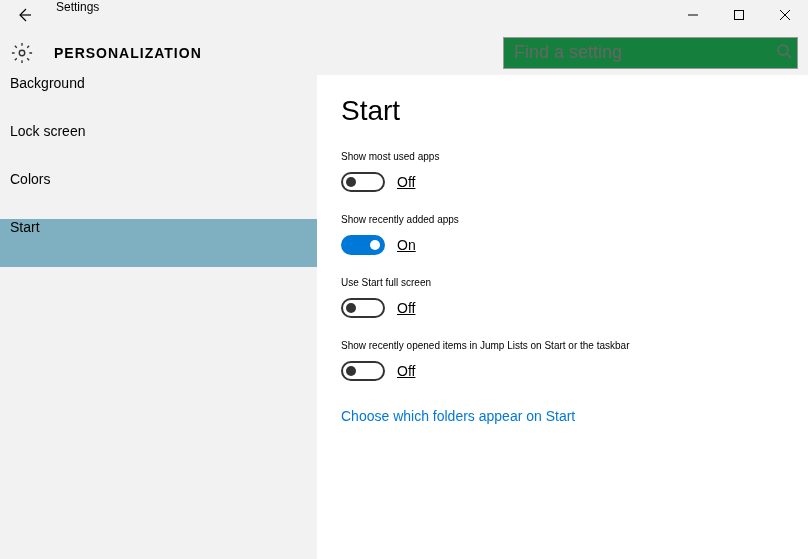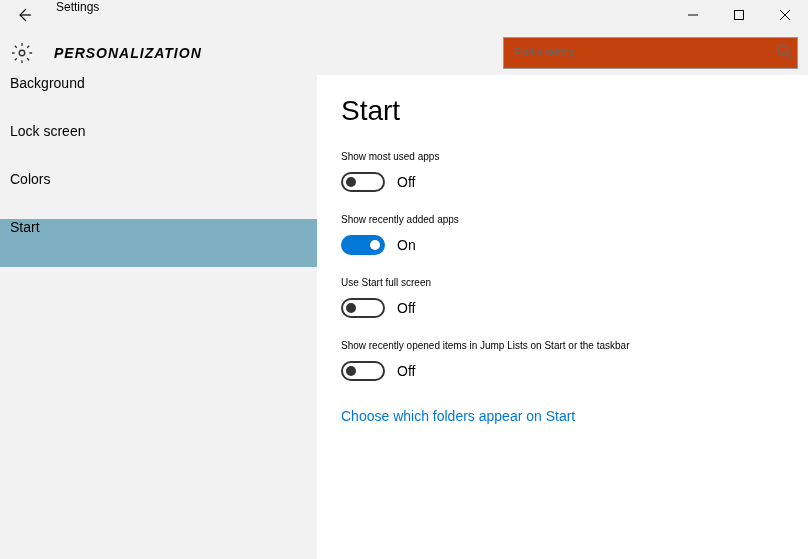--- a/index.html
+++ b/index.html
@@ -7,37 +7,37 @@
     
     .titlebar { height: 30px; display: flex; align-items: flex-start; background: #f2f2f2; }
     .back-btn { width: 48px; height: 30px; display: flex; align-items: center; justify-content: center; cursor: pointer; }
     .title { font-size: 12px; font-weight: 400; color: #000; padding-left: 8px; }
     .window-controls { margin-left: auto; display: flex; }
     .win-btn { width: 46px; height: 30px; display: flex; align-items: center; justify-content: center; cursor: pointer; }
     .win-btn svg { width: 10px; height: 10px; }
     
     .header { height: 45px; background: #f2f2f2; display: flex; align-items: center; padding: 0 10px; }
     .gear { width: 24px; height: 24px; display: flex; align-items: center; justify-content: center; margin-right: 20px; }
-    .header-title { font-size: 14px; font-weight: 600; letter-spacing: 1px; color: #000; flex: 1; font-style: italic; }
+    .header-title { font-size: 14px; font-weight: 600; letter-spacing: 1px; color: #000; flex: 1; }
     .search-wrap { position: relative; width: 295px; }
-    .search-field { width: 100%; height: 32px; border: 1px solid #999; padding: 0 36px 0 10px; font-size: 10px; background: #c2410c; outline: none; }
+    .search-field { width: 100%; height: 32px; border: 1px solid #999; padding: 0 36px 0 10px; font-size: 18px; background: #15803d; outline: none; }
     .search-field::placeholder { color: #666; }
     .search-icon-btn { position: absolute; right: 6px; top: 50%; transform: translateY(-50%); cursor: pointer; }
     
     .body-area { display: flex; height: calc(559px - 75px); }
     
     .sidebar { width: 317px; background: #f2f2f2; }
     .sidebar-item { height: 48px; display: flex; padding: 0 10px; font-size: 14px; color: #000; cursor: pointer; }
     .sidebar-item.active { background: #7eb0c1; }
     
     .content { flex: 1; padding: 20px 24px; background: #fff; }
     .content h1 { font-size: 28px; font-weight: 400; margin-bottom: 24px; }
     .setting-block { margin-bottom: 22px; }
     .setting-label { font-size: 10px; color: #000; margin-bottom: 10px; }
-    .toggle-row { display: flex; align-items: center; gap: 12px; }
+    .toggle-row { display: flex; align-items: center; gap: 12px; text-decoration: underline; }
     .toggle { width: 44px; height: 20px; border: 2px solid #333; border-radius: 10px; position: relative; cursor: pointer; background: #fff; }
     .toggle .knob { position: absolute; width: 10px; height: 10px; border-radius: 50%; background: #333; top: 3px; left: 3px; transition: left .15s; }
     .toggle.on { background: #0078d7; border-color: #0078d7; }
     .toggle.on .knob { background: #fff; left: 27px; }
     .toggle-state { font-size: 14px; color: #000; }
     
     .link { color: #0078d7; font-size: 14px; cursor: pointer; margin-top: 5px; display: inline-block; }
   </style>
 </head>
 <body>

